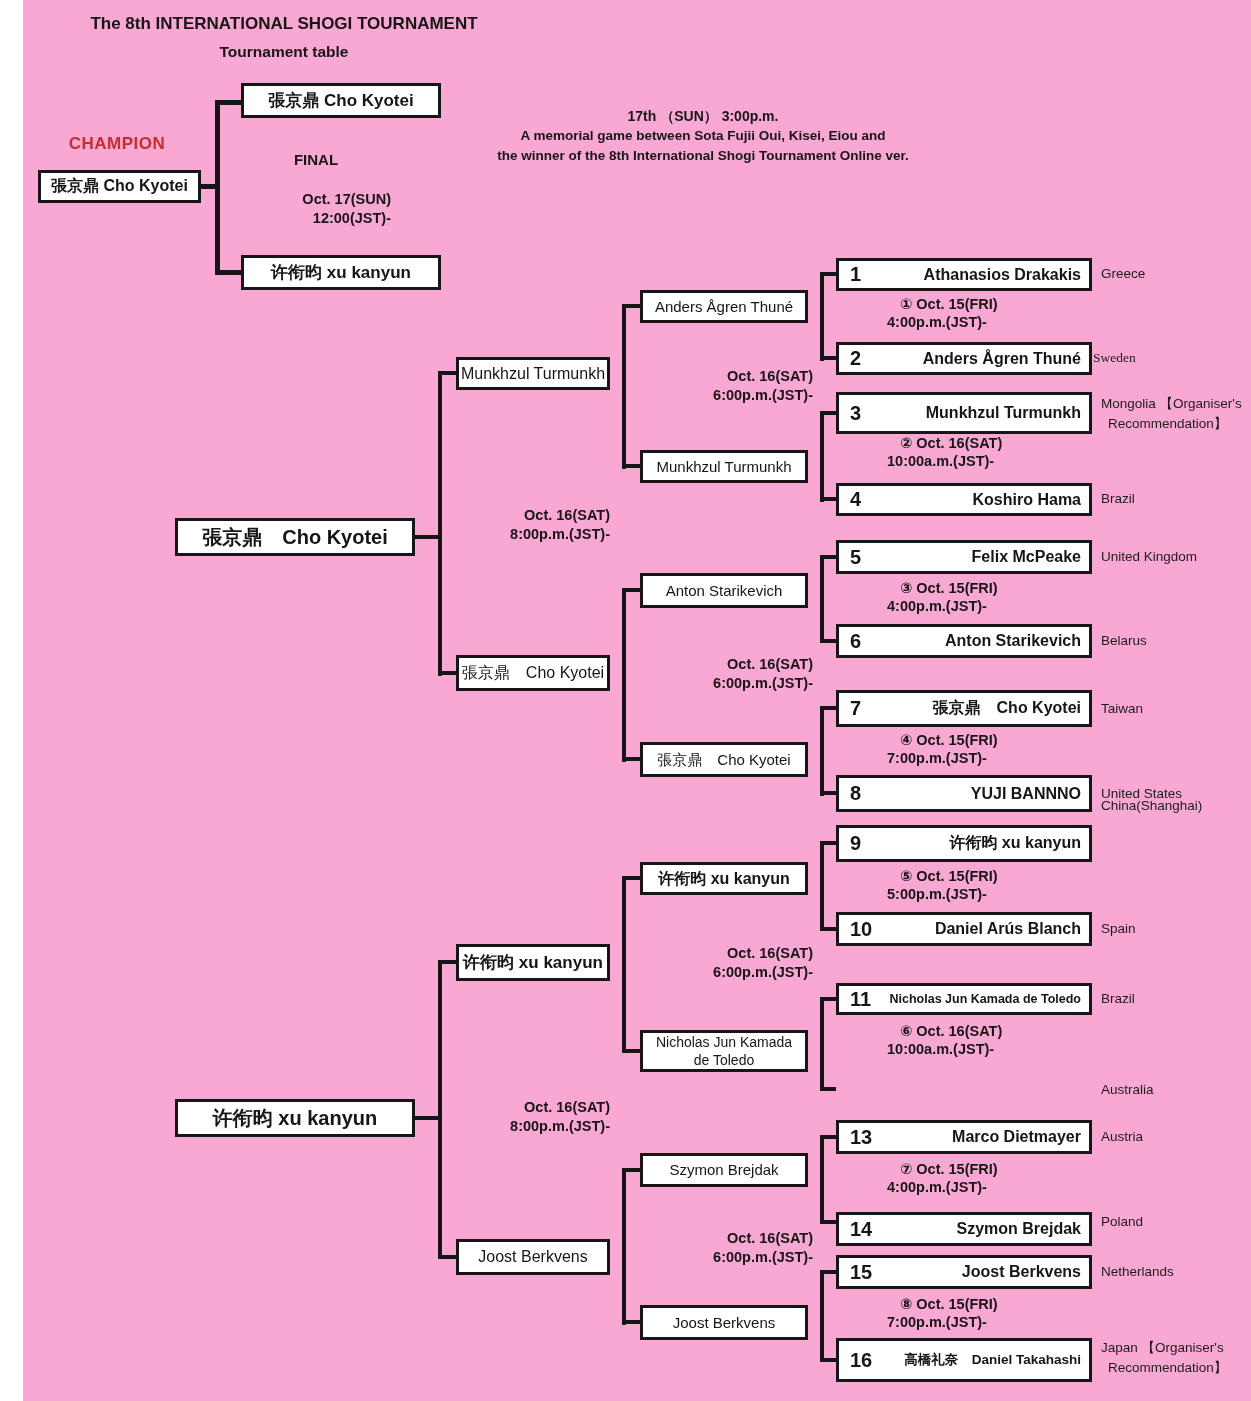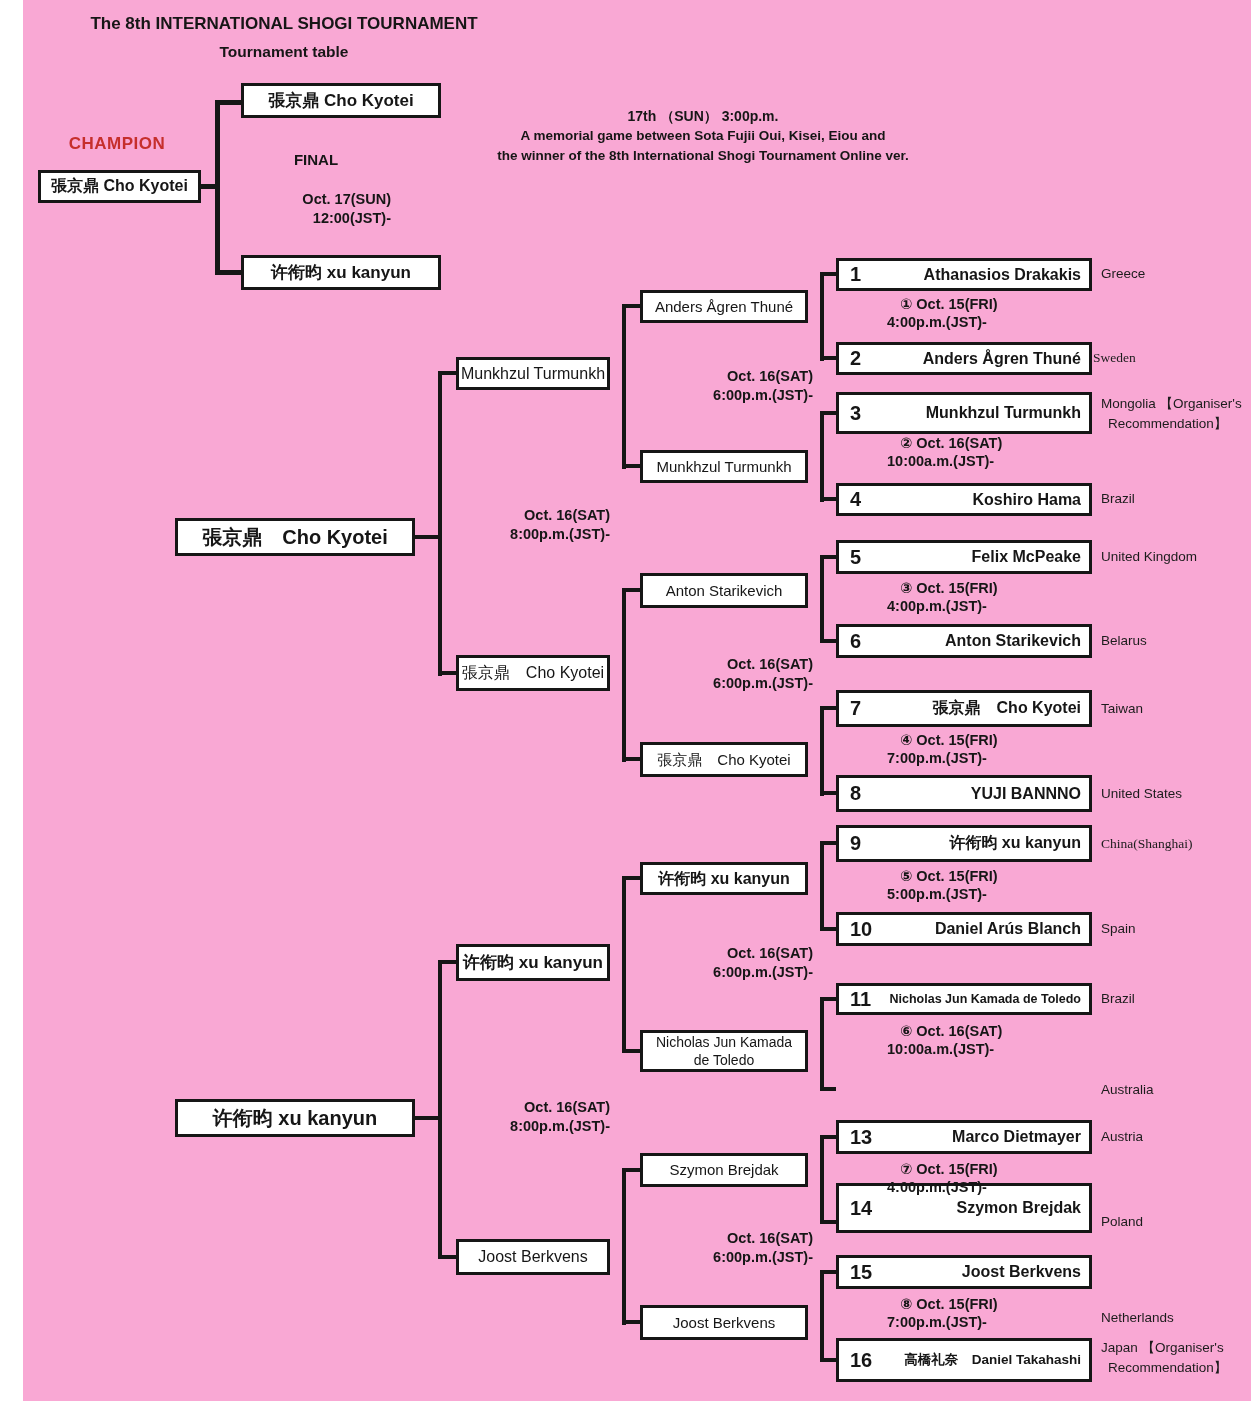--- a/index.html
+++ b/index.html
@@ -202,48 +202,48 @@
     <span class="pname">Daniel Arús Blanch</span>
   </div>
   <div class="pbox" style="left:813px;top:983px;width:256px;height:32px;">
     <span class="seed">11</span>
     <span class="pname small">Nicholas Jun Kamada de Toledo</span>
   </div>
   <div class="pbox" style="left:813px;top:1120px;width:256px;height:34px;">
     <span class="seed">13</span>
     <span class="pname">Marco Dietmayer</span>
   </div>
-  <div class="pbox" style="left:813px;top:1183px;width:256px;height:50px;">
+  <div class="pbox" style="left:813px;top:1212px;width:256px;height:34px;">
     <span class="seed">14</span>
     <span class="pname">Szymon Brejdak</span>
   </div>
   <div class="pbox" style="left:813px;top:1255px;width:256px;height:34px;">
     <span class="seed">15</span>
     <span class="pname">Joost Berkvens</span>
   </div>
   <div class="pbox" style="left:813px;top:1338px;width:256px;height:44px;">
     <span class="seed">16</span>
     <span class="pname cjk">高橋礼奈　Daniel Takahashi</span>
   </div>
 
   <div class="country" style="left:1078px;top:264px;"><span>Greece</span></div>
   <div class="country" style="left:1070px;top:348px;font-family:Liberation Serif, serif;"><span>Sweden</span></div>
   <div class="country" style="left:1078px;top:394px;"><span>Mongolia 【Organiser's</span><br><span class="c2">Recommendation】</span></div>
   <div class="country" style="left:1078px;top:489px;"><span>Brazil</span></div>
   <div class="country" style="left:1078px;top:547px;"><span>United Kingdom</span></div>
   <div class="country" style="left:1078px;top:631px;"><span>Belarus</span></div>
   <div class="country" style="left:1078px;top:699px;"><span>Taiwan</span></div>
   <div class="country" style="left:1078px;top:784px;"><span>United States</span></div>
-  <div class="country" style="left:1078px;top:834px;font-family:Liberation Serif, serif;"><span>China(Shanghai)</span></div>
+  <div class="country" style="left:1078px;top:796px;"><span>China(Shanghai)</span></div>
   <div class="country" style="left:1078px;top:919px;"><span>Spain</span></div>
   <div class="country" style="left:1078px;top:989px;"><span>Brazil</span></div>
   <div class="country" style="left:1078px;top:1080px;"><span>Australia</span></div>
   <div class="country" style="left:1078px;top:1127px;"><span>Austria</span></div>
   <div class="country" style="left:1078px;top:1212px;"><span>Poland</span></div>
-  <div class="country" style="left:1078px;top:1308px;"><span>Netherlands</span></div>
+  <div class="country" style="left:1078px;top:1262px;"><span>Netherlands</span></div>
   <div class="country" style="left:1078px;top:1338px;"><span>Japan 【Organiser's</span><br><span class="c2">Recommendation】</span></div>
 
   <div class="fr-sched" style="left:864px;top:295px;width:170px;">
     <div class="d">①  Oct. 15(FRI)</div>
     <div>4:00p.m.(JST)-</div>
   </div>
   <div class="fr-sched" style="left:864px;top:434px;width:170px;">
     <div class="d">②  Oct. 16(SAT)</div>
     <div>10:00a.m.(JST)-</div>
   </div>

